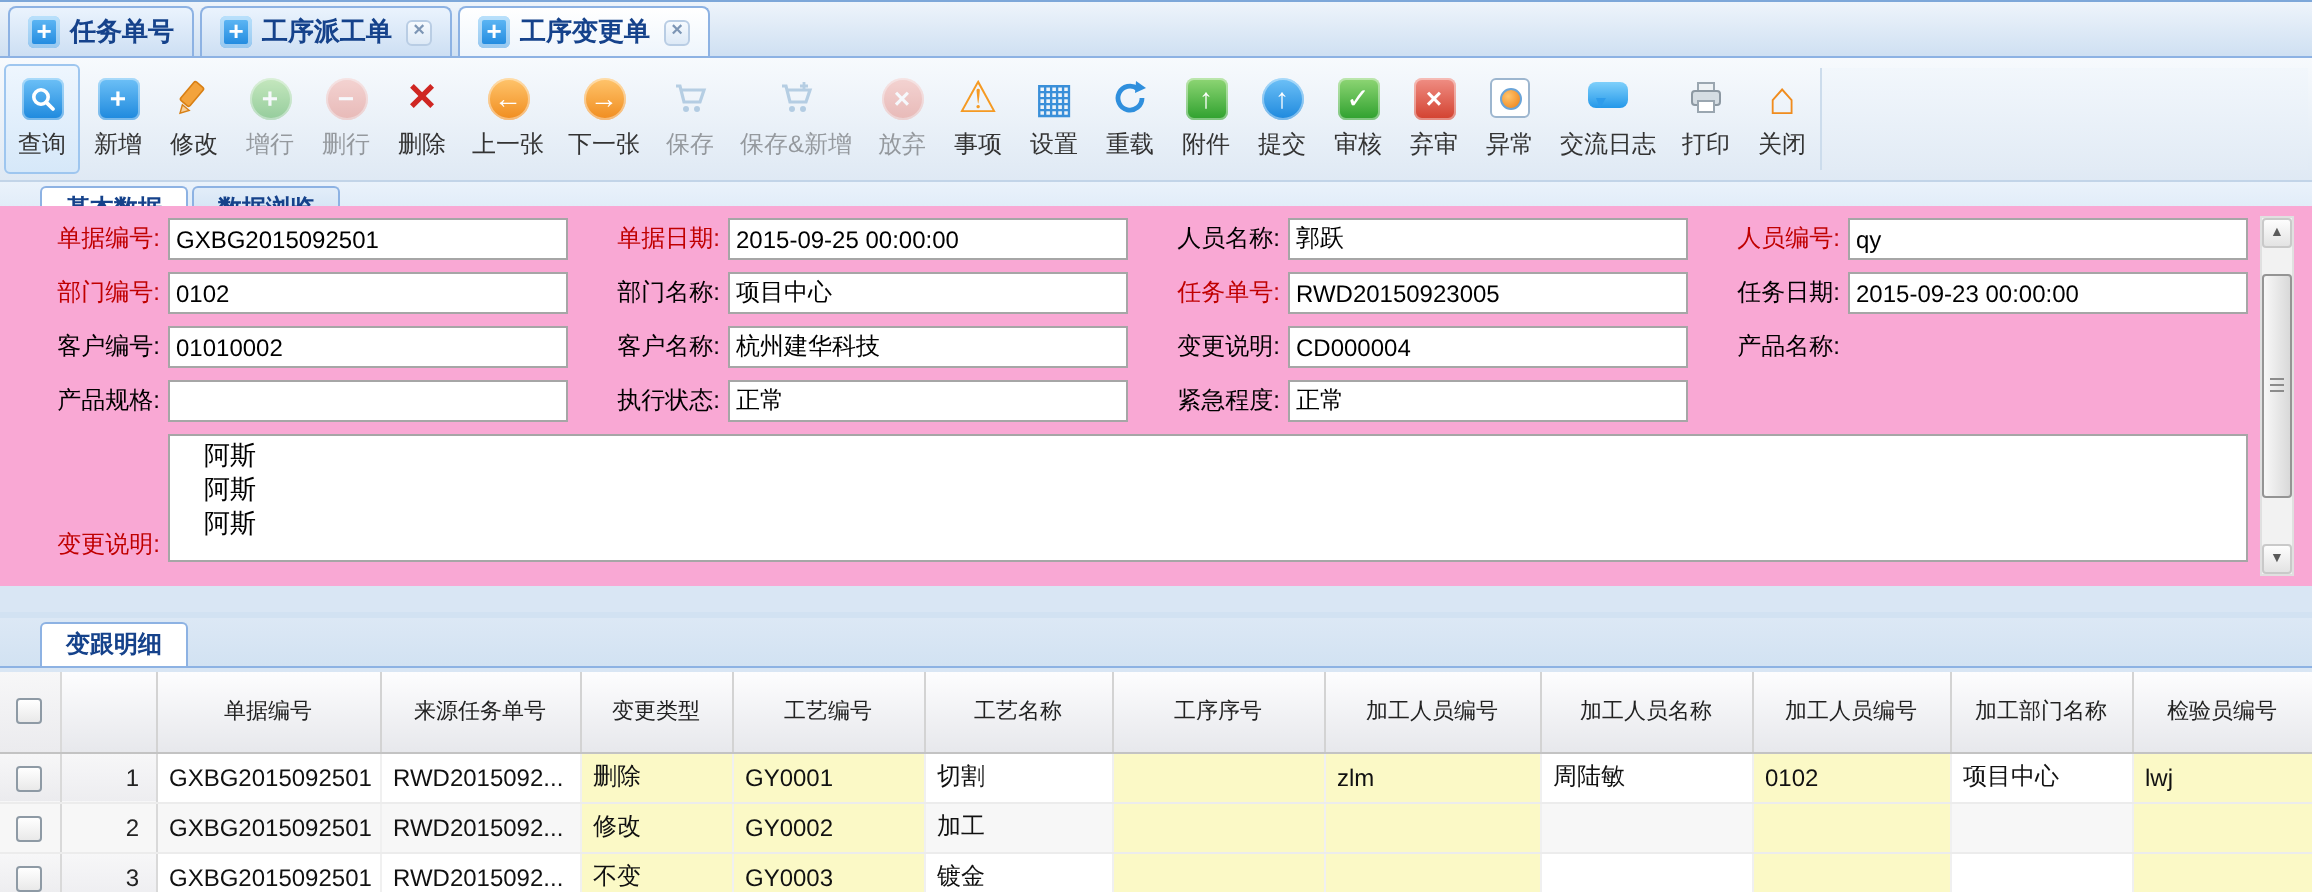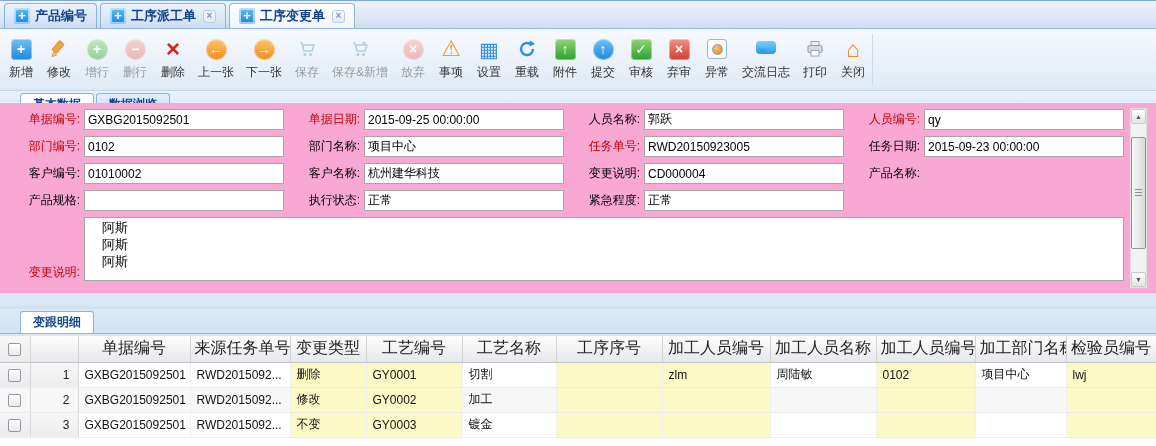--- a/index.html
+++ b/index.html
@@ -85,57 +85,68 @@
   .sb-thumb { position:absolute; left:0; top:28px; width:15px; height:112px; cursor:grab;
     background:linear-gradient(90deg,#f8f8f8,#d9d9d9); border:1px solid #949494; border-radius:2px; }
   .sb-thumb:after { content:""; position:absolute; left:3px; right:3px; top:50%; margin-top:-4px; height:8px;
     background:repeating-linear-gradient(#8c8c8c 0 1px,transparent 1px 3px); }
 
   .splitter { position:absolute; left:0; top:305px; width:1156px; height:3px; background:#d2e2f2; }
 
   
   .grid { position:absolute; left:0; top:335px; width:1156px; height:111px; background:#fff; }
   table { border-collapse:collapse; table-layout:fixed; width:1156px; }
-  th { height:26px; background:linear-gradient(#fdfdfe,#e7e8ec); border-right:1px solid #d3d3d3; border-bottom:1px solid #c3c3c3;
-    font-weight:normal; color:#222; text-align:center; font-size:16px; overflow:hidden; white-space:nowrap; padding:0 4px; }
+  th { height:40px; background:linear-gradient(#fdfdfe,#e7e8ec); border-right:1px solid #d3d3d3; border-bottom:1px solid #c3c3c3;
+    font-weight:normal; color:#222; text-align:center; font-size:11px; overflow:hidden; white-space:nowrap; padding:0 4px; }
   td { height:25px; border-bottom:1px solid #ececec; border-right:1px solid #f0f0f0;
     padding:0 6px; color:#111; white-space:nowrap; overflow:hidden; font-size:12px; background:#fff; }
   tr.alt td { background:#f7f7f7; }
   td.yellow, tr.alt td.yellow { background:#fbf9c6; }
   td.cbcol, th.cbcol { background:linear-gradient(#f7f7f8,#ebebee); border-right:1px solid #d9d9d9; text-align:center; padding:0; }
   td.numcol { background:linear-gradient(#f7f7f8,#ededf0); border-right:1px solid #d9d9d9; text-align:right; padding-right:8px; color:#222; }
   .cb { display:inline-block; width:13px; height:13px; border:1px solid #8e9aa5; border-radius:2px;
     background:linear-gradient(#ffffff,#e9e9e9); vertical-align:middle; cursor:pointer; }
 
   svg { display:block; }
 </style>
 </head>
 <body>
 
 <div class="app">
 
   <div class="tabbar">
     <div class="tab">
       <span class="tabicon">+</span>
-      <span>产品编号</span>
+      <span>任务单号</span>
     </div>
     <div class="tab">
       <span class="tabicon">+</span>
       <span>工序派工单</span>
       <span class="tabclose">×</span>
     </div>
     <div class="tab active">
       <span class="tabicon">+</span>
       <span>工序变更单</span>
       <span class="tabclose">×</span>
     </div>
   </div>
 
   <div class="toolbar">
 
+    <div class="tbtn hl">
+      <span class="ic">
+        <span class="i-sq bg-blue">
+            <svg width="13" height="13" viewBox="0 0 13 13">
+              <circle cx="5.5" cy="5.5" r="3.6" fill="none" stroke="#fff" stroke-width="1.8"></circle>
+              <line x1="8.3" y1="8.3" x2="11.5" y2="11.5" stroke="#fff" stroke-width="1.9" stroke-linecap="round"></line>
+            </svg>
+          </span>
+      </span>
+      <span class="tlabel">查询</span>
+    </div>
 
     <div class="tbtn">
       <span class="ic">
           <span class="i-sq bg-blue">+</span>
         </span>
       <span class="tlabel">新增</span>
     </div>
 
     <div class="tbtn">
       <span class="ic">

